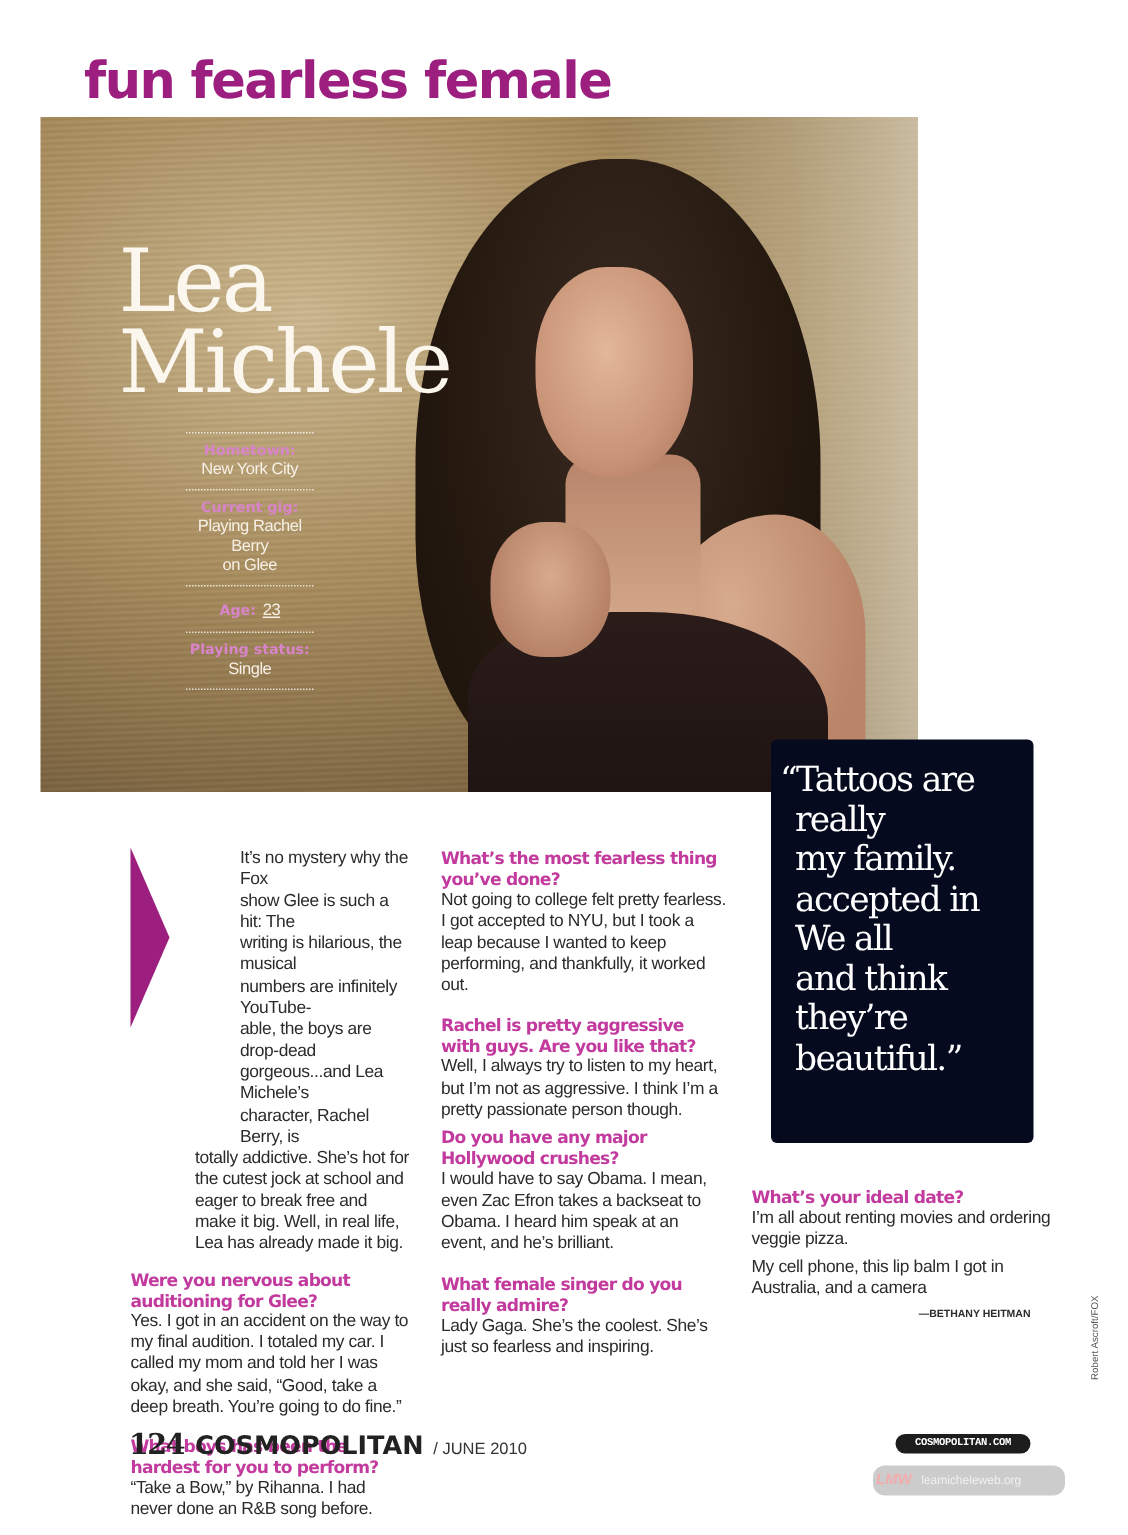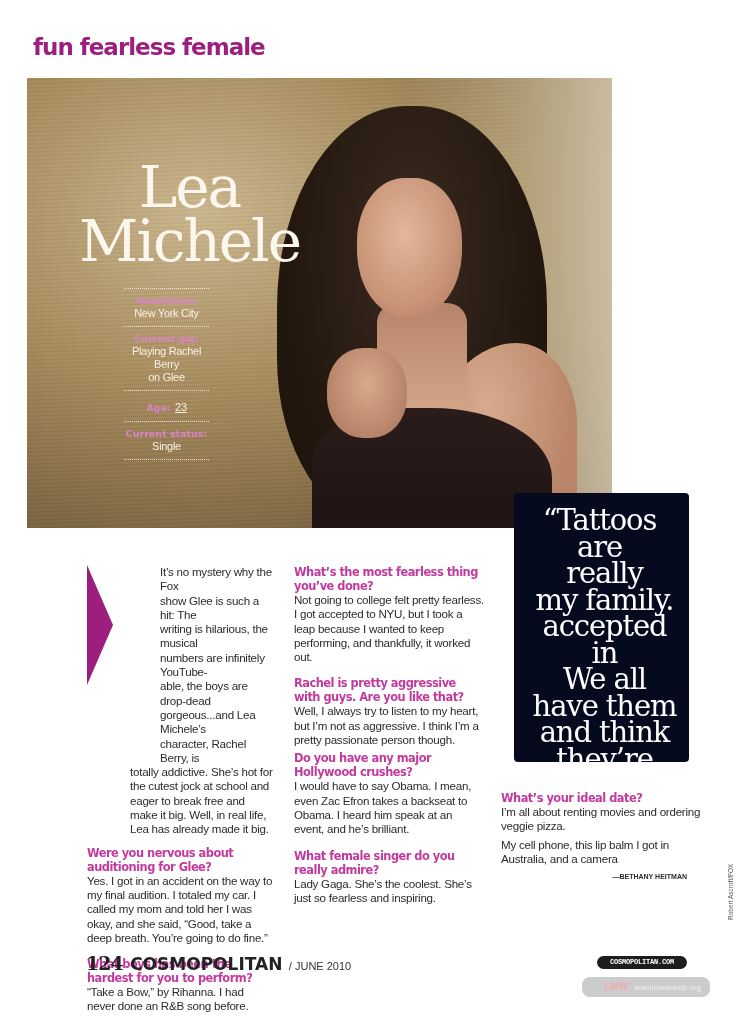--- a/index.html
+++ b/index.html
@@ -1,22 +1,22 @@
 <!DOCTYPE html>
 <html><head>
 <meta charset="utf-8">
 <style>
   * { box-sizing: border-box; margin: 0; padding: 0; }
   html, body { width: 752px; height: 1023px; background: #ffffff; overflow: hidden; }
   body { position: relative; font-family: "Liberation Sans", sans-serif; color: #2b2b2b; }
 
   .section-title {
-    position: absolute; left: 33px; top: 34px;
+    position: absolute; left: 56px; top: 34px;
     font-family: "DejaVu Sans", sans-serif; font-weight: bold;
-    font-size: 23px; letter-spacing: -1px; color: #9c1f7f;
+    font-size: 34px; letter-spacing: -1px; color: #9c1f7f;
   }
 
   .photo {
     position: absolute; left: 27px; top: 78px; width: 585px; height: 450px;
     overflow: hidden;
     background:
       repeating-linear-gradient(178deg, rgba(255,255,255,0.05) 0px, rgba(0,0,0,0.05) 2px, rgba(255,255,255,0.04) 4px),
       radial-gradient(ellipse at 30% 30%, #cdb88f 0%, #a88c5c 40%, #7c6440 75%, #5e4a2e 100%);
   }
   .photo .wall-light {
@@ -51,21 +51,21 @@
   }
   .photo .hand {
     position: absolute; left: 300px; top: 270px; width: 80px; height: 90px;
     border-radius: 45%;
     background: radial-gradient(ellipse at 50% 40%, #d9aa8c, #a8735a);
   }
 
   .name-heading {
     position: absolute; left: 52px; top: 82px;
     font-family: "DejaVu Serif", serif; color: #fbf7ef;
-    font-size: 58px; line-height: 54px; letter-spacing: -2px; text-align: center;
+    font-size: 58px; line-height: 54px; letter-spacing: -2px;
   }
 
   .facts {
     position: absolute; left: 97px; top: 210px; width: 85px;
     text-align: center;
   }
   .facts .rule { border-top: 1px dotted rgba(255,255,255,0.75); height: 0; margin: 0 0 6px 0; width: 85px; }
   .fact { margin-bottom: 6px; }
   .fact-label {
     font-family: "DejaVu Sans", sans-serif; font-weight: bold; color: #d884c8;
@@ -75,21 +75,21 @@
   .fact-value { color: #f6f0e6; font-size: 11px; line-height: 13px; letter-spacing: -0.3px; display: block; }
   .fact-value.inline { display: inline; text-decoration: underline; }
 
   .quote-box {
     position: absolute; left: 514px; top: 493px; width: 175px; height: 269px;
     background: #060a1e; border-radius: 4px;
     padding: 14px 10px 0 16px;
   }
   .quote-text {
     font-family: "DejaVu Serif", serif; color: #ffffff;
-    font-size: 29px; line-height: 26.5px; letter-spacing: -1.1px; text-align: center;
+    font-size: 23px; line-height: 26.5px; letter-spacing: -1.1px;
   }
   .quote-text .first { margin-left: -10px; }
 
   .col { position: absolute; font-size: 11.6px; line-height: 14.3px; color: #2b2b2b; letter-spacing: -0.25px; }
   .col1 { left: 87px; top: 565px; width: 187px; }
   .col2 { left: 294px; top: 565px; width: 190px; }
   .col3 { left: 501px; top: 791px; width: 200px; }
 
   .lead { position: relative; padding-left: 43px; }
   .arrow {
@@ -117,21 +117,21 @@
 
   .site-pill {
     position: absolute; left: 597px; top: 956px; width: 90px; height: 13px;
     background: #1d1d1d; border-radius: 7px; color: #fff;
     font-family: Liberation Mono, monospace; font-weight: bold; font-size: 7px;
     text-align: center; line-height: 13px; letter-spacing: -0.2px;
   }
   .watermark {
     position: absolute; left: 582px; top: 977px; width: 128px; height: 20px;
     background: #c7c7c7; border-radius: 8px; opacity: 0.9;
-    font-size: 8px; line-height: 20px; padding-left: 22px; color: #f0f0f0;
+    font-size: 8px; line-height: 20px; padding-left: 2px; color: #f0f0f0;
   }
   .watermark .wm-logo { color: #f2a3a3; font-weight: bold; font-style: italic; font-size: 10px; margin-right: 4px; }
 </style>
 </head>
 <body>
 
 <div class="section-title">fun fearless female</div>
 
 <div class="photo">
   <div class="wall-light"></div>
@@ -159,35 +159,34 @@
       <span class="fact-value">Playing Rachel Berry</span>
       <span class="fact-value">on Glee</span>
     </div>
     <div class="rule"></div>
     <div class="fact">
       <span class="fact-label inline">Age:</span>
       <span class="fact-value inline">23</span>
     </div>
     <div class="rule"></div>
     <div class="fact">
-      <span class="fact-label">Current status:</span>
+      <span class="fact-label">Playing status:</span>
       <span class="fact-value">Single</span>
     </div>
     <div class="rule"></div>
   </div>
 </div>
 
 <div class="quote-box">
   <div class="quote-text">
     <div class="first">“Tattoos are</div>
     <div>really</div>
     <div>my family.</div>
     <div>accepted in</div>
     <div>We all</div>
-    <div>have them</div>
     <div>and think</div>
     <div>they’re</div>
     <div>beautiful.”</div>
   </div>
 </div>
 
 <div class="col col1">
   <div class="lead">
     <div class="arrow"></div>
     <div class="lead-text">

